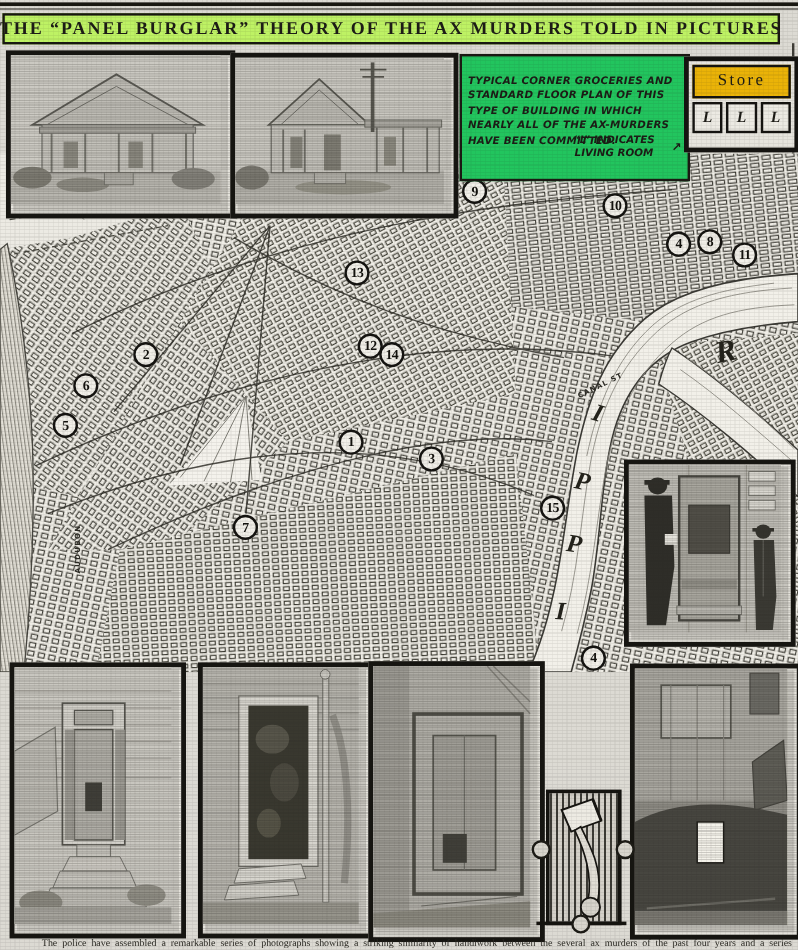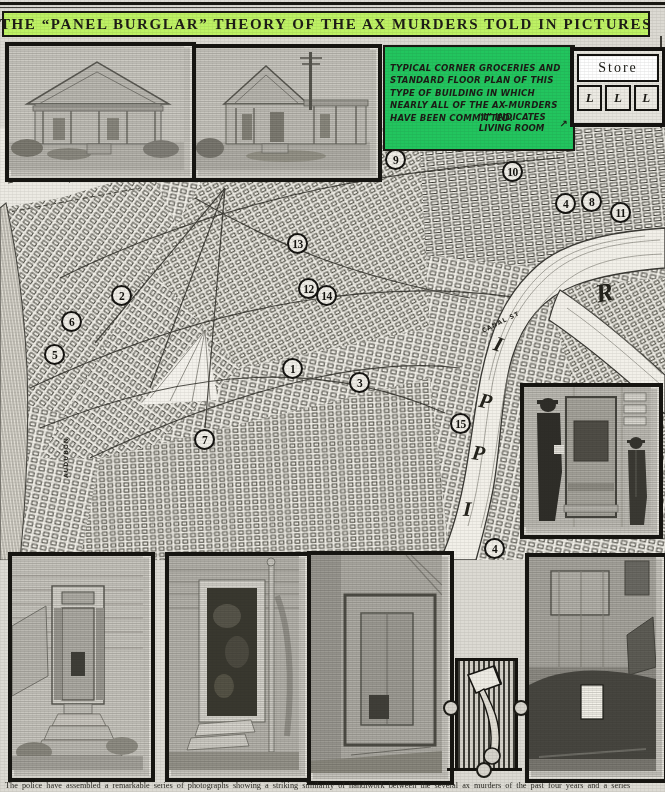--- a/index.html
+++ b/index.html
@@ -31,21 +31,21 @@
     font-size:8.6px;line-height:1.45;letter-spacing:.2px;}
   .caption-box .cap-note{display:flex;justify-content:flex-end;align-items:center;
     font-family:"DejaVu Sans",sans-serif;font-style:italic;font-weight:700;font-size:8.6px;
     margin-top:-12px;}
   .caption-box .cap-note .note-text{display:inline-block;width:92px;text-align:center;line-height:1.3;}
   .caption-box .arrow{font-style:normal;font-size:10px;margin-left:2px;}
 
   .floor-plan{position:absolute;left:570px;top:47px;width:82px;height:66px;
     border:4px solid #141310;background:#e6e4dd;padding:3px;z-index:6;}
   .fp-store{border:2px solid #141310;height:24px;display:flex;align-items:center;justify-content:center;
-    font-family:"Liberation Serif",serif;font-size:14px;letter-spacing:2px;background:#ffffff;}
+    font-family:"Liberation Serif",serif;font-size:14px;letter-spacing:2px;background:#eab308;}
   .fp-row{display:flex;gap:3px;margin-top:3px;}
   .fp-l{flex:1;border:2px solid #141310;height:22px;display:flex;align-items:center;justify-content:center;
     font-family:"Liberation Serif",serif;font-style:italic;font-weight:700;font-size:13px;background:#eceae3;}
 
   .map-wrap{position:absolute;left:0;top:128px;width:665px;height:432px;z-index:1;}
   .overlay{position:absolute;inset:0;z-index:5;pointer-events:none;}
   .marker{position:absolute;width:21px;height:21px;border:2.4px solid #141310;border-radius:50%;
     background:rgba(243,241,234,.92);font-family:"Liberation Serif",serif;font-weight:700;
     font-size:11.5px;display:flex;align-items:center;justify-content:center;letter-spacing:-.5px;
     color:#12110d;box-sizing:border-box;}
@@ -56,21 +56,21 @@
 
   .ax-panel{position:absolute;left:455px;top:658px;width:57px;height:107px;
     border:3px solid #14130f;z-index:10;
     background:repeating-linear-gradient(90deg,#3c3b35 0 2px,#d3d0c8 2px 5px);}
   .knob{position:absolute;width:12px;height:12px;border:2px solid #1c1b16;border-radius:50%;
     background:#d8d5cd;z-index:11;}
   .ax-bar{position:absolute;background:#14130f;z-index:10;}
 
   .bottom-caption{position:absolute;left:5px;top:781px;width:655px;
     font-family:"Liberation Serif",serif;font-size:8.3px;color:#2a2923;
-    white-space:nowrap;overflow:hidden;z-index:12;word-spacing:2px;}
+    white-space:nowrap;overflow:hidden;z-index:12;word-spacing:2px;text-align:right;}
 </style>
 </head>
 <body>
 
 <div class="page">
 
   <div class="rule r1"></div>
   <div class="rule r2"></div>
   <div class="col-rule"></div>
 
@@ -331,21 +331,21 @@
         <div class="marker" style="left: 349px; top: 372px;">3</div>
         <div class="marker" style="left: 555px; top: 193px;">4</div>
         <div class="marker" style="left: 44px; top: 344px;">5</div>
         <div class="marker" style="left: 61px; top: 311px;">6</div>
         <div class="marker" style="left: 194px; top: 429px;">7</div>
         <div class="marker" style="left: 581px; top: 191px;">8</div>
         <div class="marker" style="left: 385px; top: 149px;">9</div>
         <div class="marker" style="left: 502px; top: 161px;">10</div>
         <div class="marker" style="left: 610px; top: 202px;">11</div>
         <div class="marker" style="left: 298px; top: 278px;">12</div>
-        <div class="marker" style="left: 287px; top: 217px; margin-top: 16px;">13</div>
+        <div class="marker" style="left: 287px; top: 217px;">13</div>
         <div class="marker" style="left: 316px; top: 285px;">14</div>
         <div class="marker" style="left: 438px; top: 413px; margin-left: 12px;">15</div>
         <div class="marker" style="left: 484px; top: 538px;">4</div>
       </div>
     <div id="letter-layer">
         <span class="river-letter" style="left: 596px; top: 278px; font-size: 26px; transform: rotate(-12deg);">R</span>
         <span class="river-letter" style="left: 494px; top: 332px; font-size: 21px; transform: rotate(18deg);">I</span>
         <span class="river-letter" style="left: 479px; top: 389px; font-size: 21px; transform: rotate(12deg);">P</span>
         <span class="river-letter" style="left: 472px; top: 441px; font-size: 21px; transform: rotate(8deg);">P</span>
         <span class="river-letter" style="left: 463px; top: 497px; font-size: 21px; transform: rotate(3deg);">I</span>

